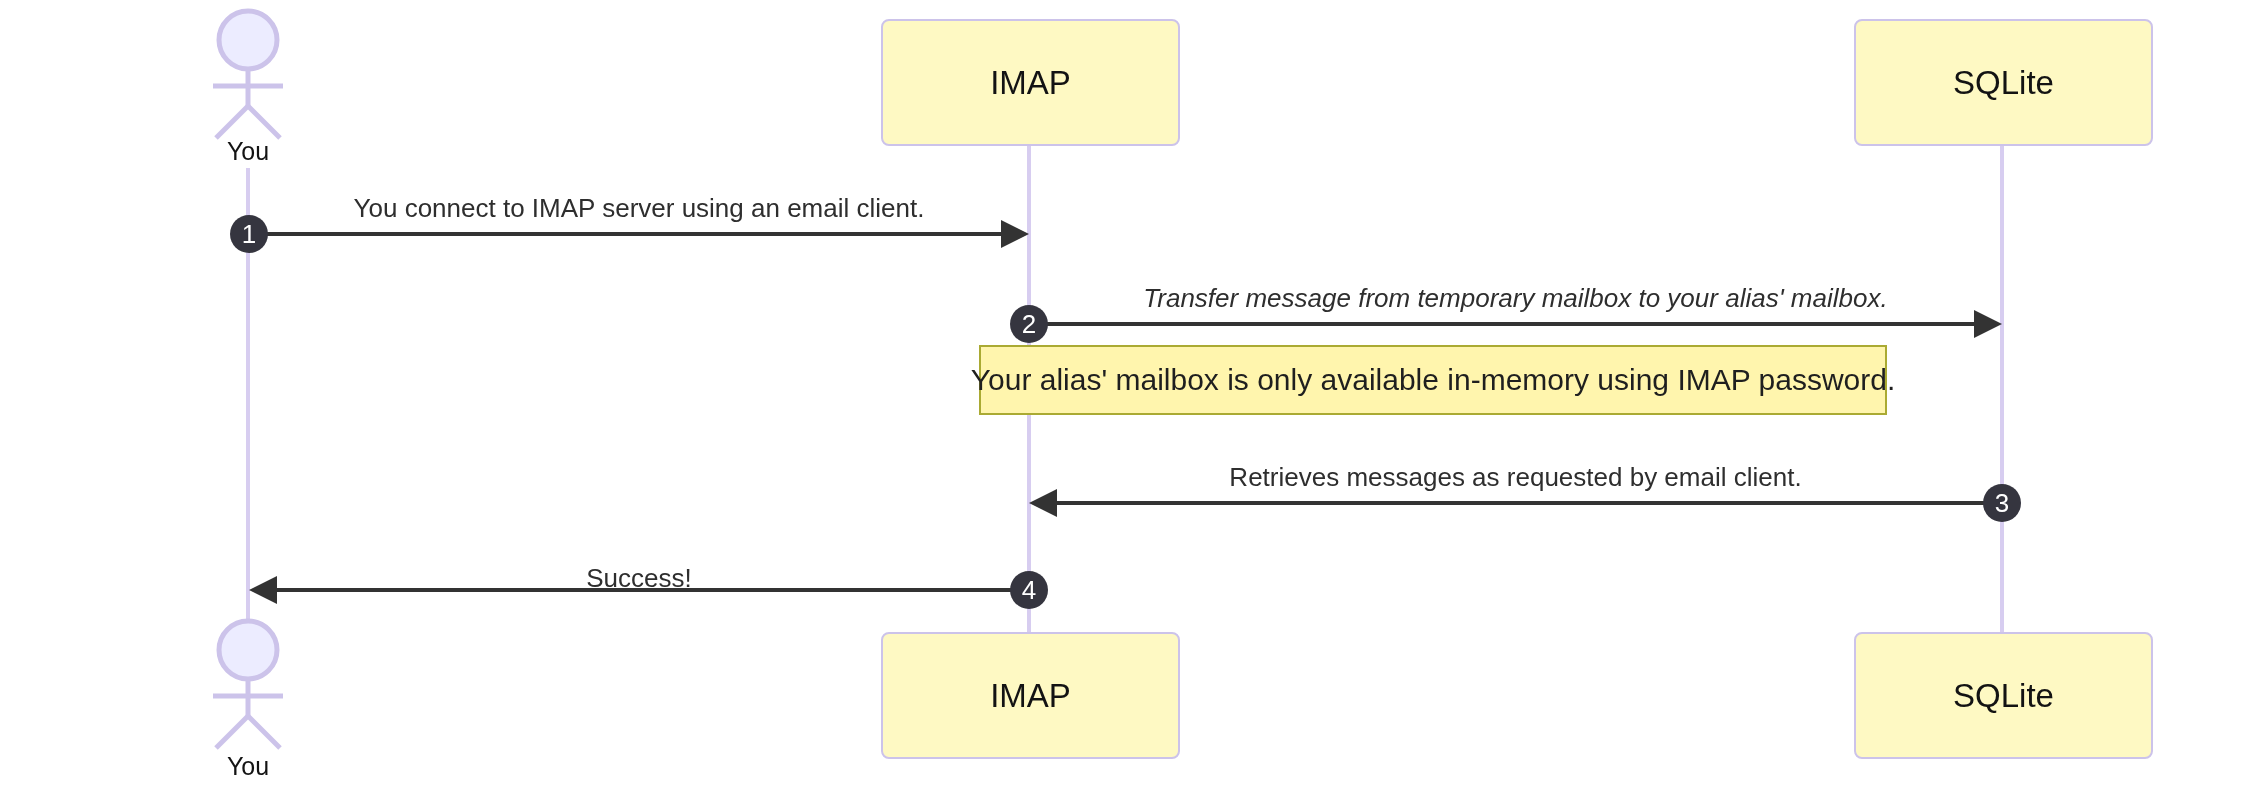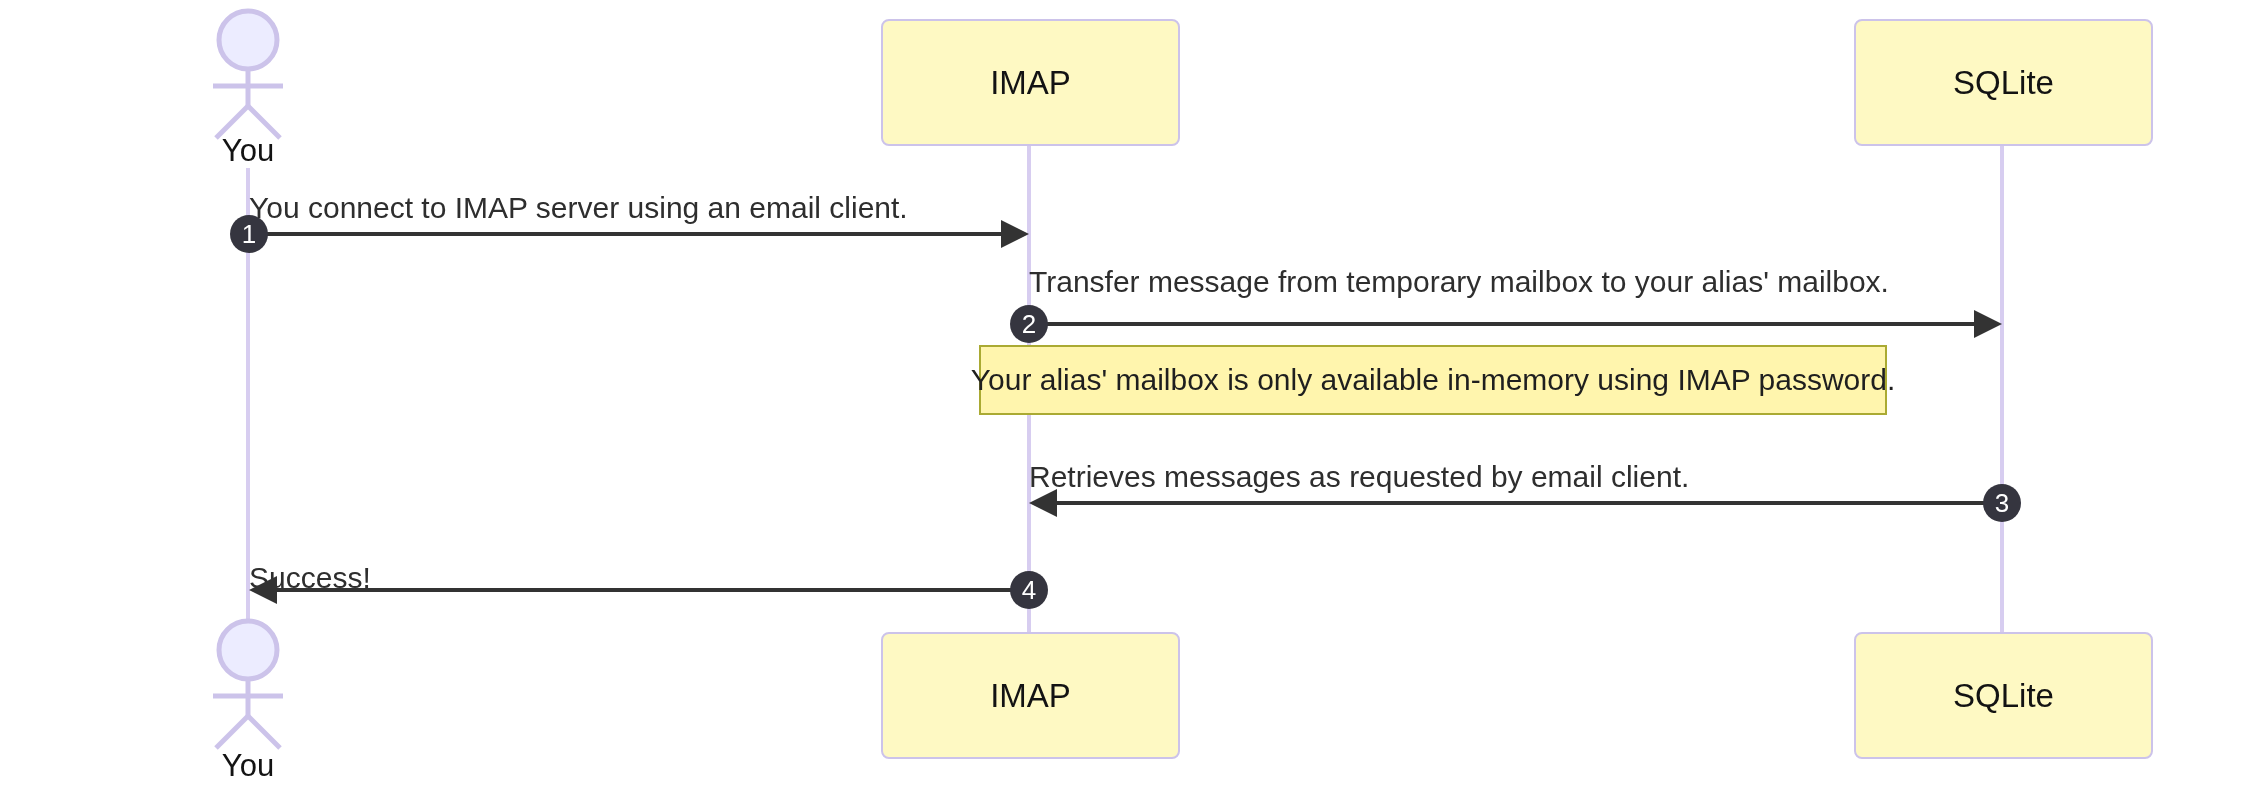--- a/index.html
+++ b/index.html
@@ -54,32 +54,33 @@
   }
   .actor-figure.top    { top: 8px; }
   .actor-figure.bottom { top: 618px; }
   .actor-label {
     position: absolute;
     left: 148px;
     width: 200px;
     height: 36px;
     line-height: 36px;
     text-align: center;
-    font-size: 31px;
+    font-size: 25px;
     color: #131313;
     z-index: 3;
   }
   .actor-label.top    { top: 133px; }
   .actor-label.bottom { top: 748px; }
   
   .msg-label {
     position: absolute;
     height: 36px;
     line-height: 36px;
-    font-size: 30px;
+    text-align: center;
+    font-size: 26px;
     color: #2e2e2e;
     z-index: 4;
     white-space: nowrap;
   }
   .msg-line {
     position: absolute;
     height: 4px;
     background: #333333;
     z-index: 4;
   }
@@ -105,21 +106,21 @@
     align-items: center;
     justify-content: center;
     z-index: 5;
   }
   
   .m1-label { left: 249px;  width: 780px; top: 190px; }
   .m1-line  { left: 249px;  top: 232px;  width: 754px; }
   .m1-head  { left: 1001px; top: 220px; }
   .m1-badge { left: 230px;  top: 215px; }
   
-  .m2-label { left: 1029px; width: 973px; top: 264px; }
+  .m2-label { left: 1029px; width: 973px; top: 280px; font-style: italic; }
   .m2-line  { left: 1029px; top: 322px;  width: 947px; }
   .m2-head  { left: 1974px; top: 310px; }
   .m2-badge { left: 1010px; top: 305px; }
   
   .m3-label { left: 1029px; width: 973px; top: 459px; }
   .m3-line  { left: 1057px; top: 501px;  width: 945px; }
   .m3-head  { left: 1029px; top: 489px; }
   .m3-badge { left: 1983px; top: 484px; }
   
   .m4-label { left: 249px;  width: 780px; top: 560px; }

